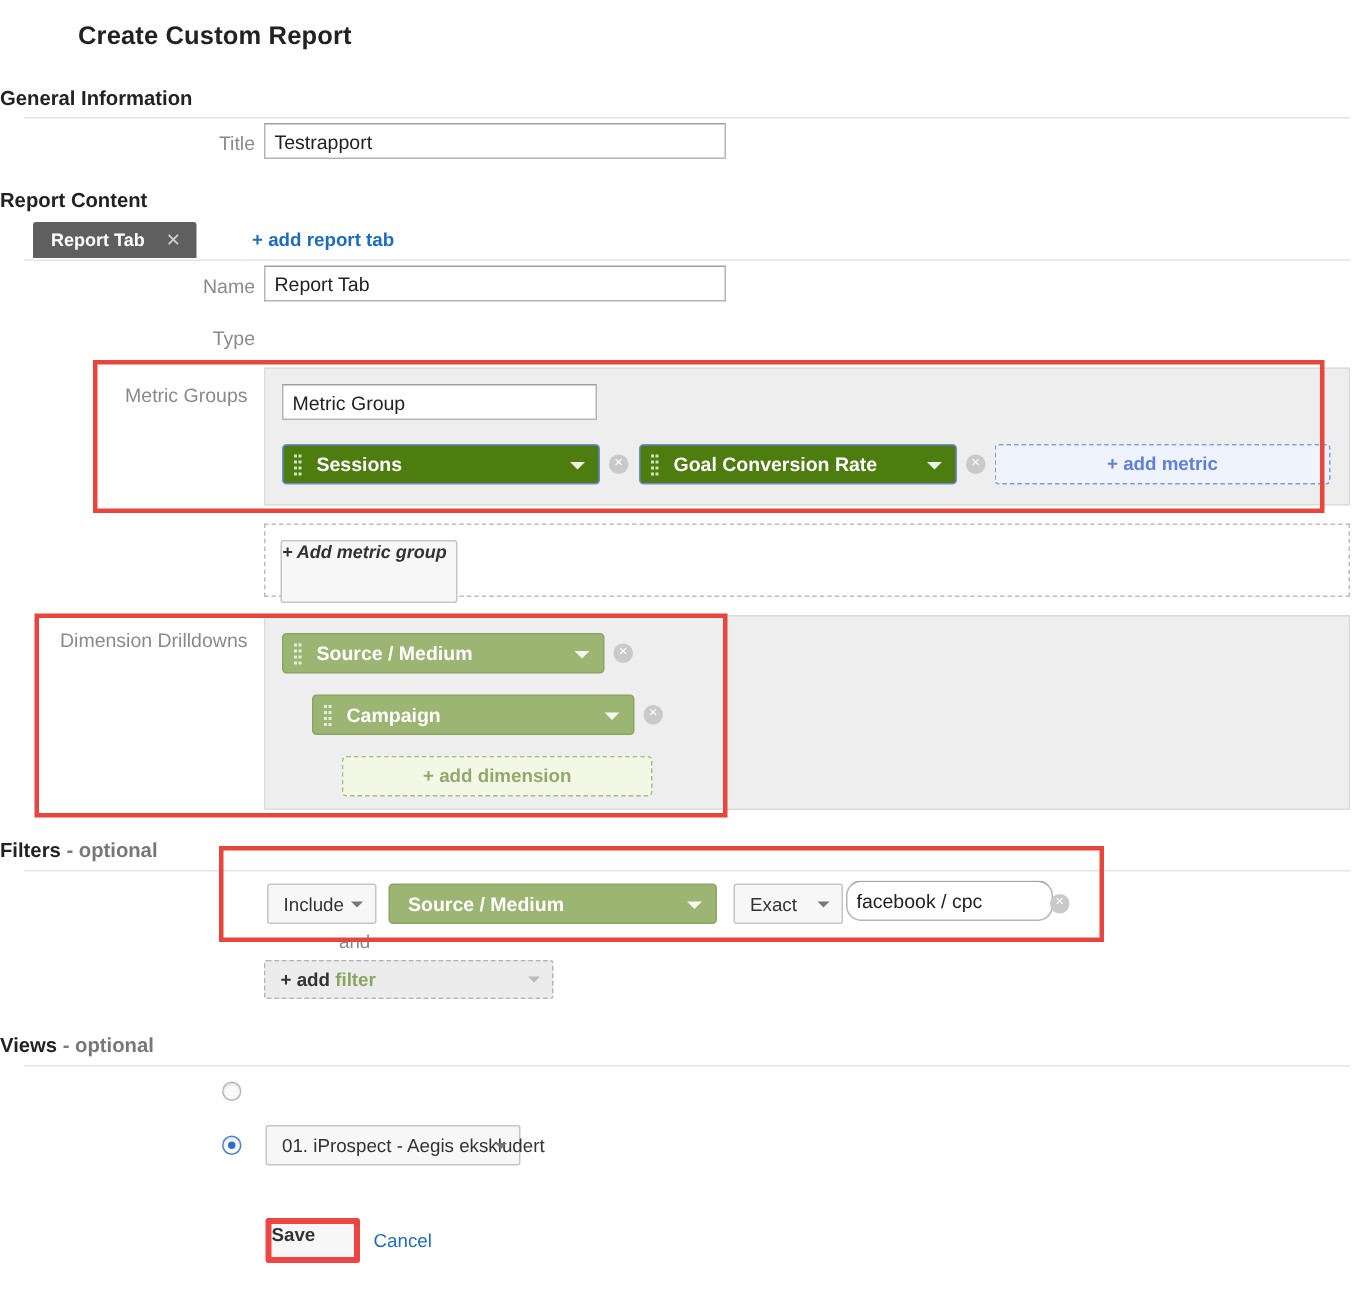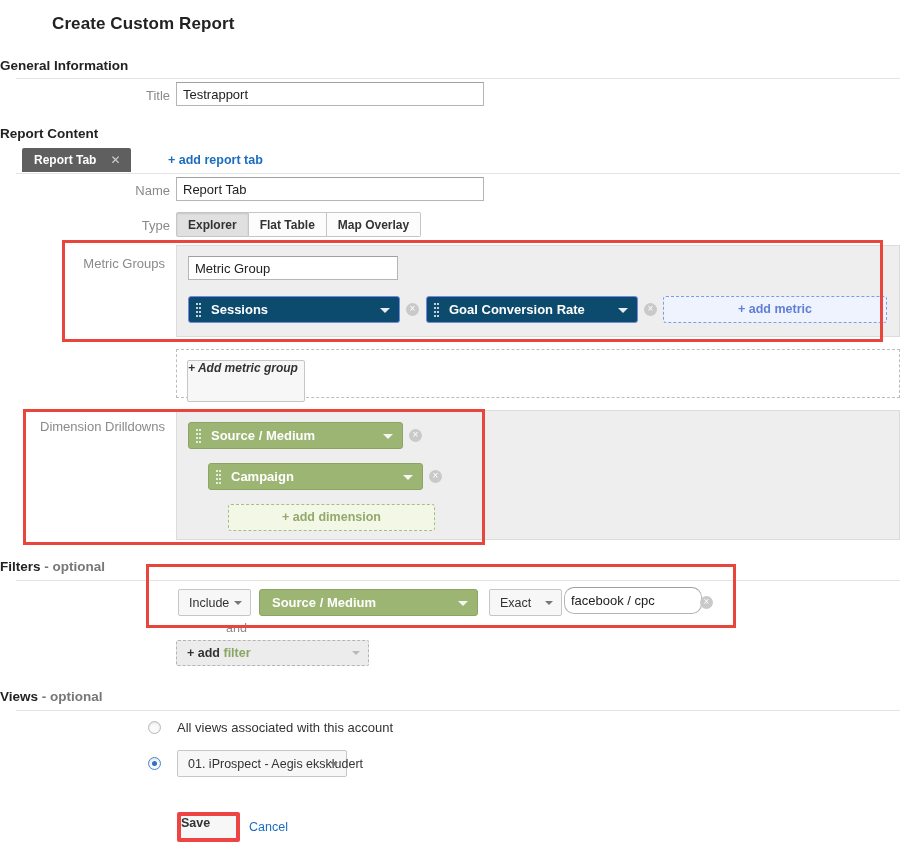--- a/index.html
+++ b/index.html
@@ -98,21 +98,21 @@
     position:absolute;
     height:27px;
     border-radius:3px;
     display:flex; align-items:center;
     color:#ffffff;
     font-size:13px; font-weight:bold;
     padding-left:22px; padding-right:24px;
     cursor:pointer;
     user-select:none;
   }
-  .chip.blue  { background:#0c4a6e; border:1px solid #6f8ade; }
+  .chip.blue  { background:#4d7c0f; border:1px solid #6f8ade; }
   .chip.green { background:#9cb573; border:1px solid #8ba565; }
   .chip .grip {
     position:absolute; left:7px; top:6px;
     width:5px; height:15px;
   }
   .chip .grip i {
     position:absolute; width:2px; height:2px; background:rgba(255,255,255,.75);
   }
   .chip .caret {
     position:absolute; right:9px; top:50%; margin-top:-2px;
@@ -238,25 +238,20 @@
       <span>Report Tab</span>
       <span class="x">✕</span>
     </div>
     <div class="add-tab-link">+ add report tab</div>
   </div>
 
   <div class="field-label" style="left:80px; top:183px; width:90px;">Name</div>
   <input class="txt-input" style="left: 176px; top: 177px; width: 308px;" type="text" value="Report Tab">
 
   <div class="field-label" style="left:80px; top:218px; width:90px;">Type</div>
-  <div class="seg" style="left:176px; top:212px;">
-    <button class="sel">Explorer</button>
-    <button>Flat Table</button>
-    <button>Map Overlay</button>
-  </div>
 
   <div class="field-label" style="left:0px; top:256px; width:165px;">Metric Groups</div>
 
   <div class="panel" style="left:176px; top:245px; width:724px; height:92px;">
     <input class="txt-input" style="left: 11px; top: 10px; width: 210px;" type="text" value="Metric Group">
 
     <div class="chip blue" style="left:11px; top:50px; width:212px;">
       <span class="grip">
         <i style="left:0;top:0"></i>
           <i style="left:3px;top:0"></i>
@@ -363,21 +358,20 @@
     <span>+ add </span><span class="g">filter</span>
     <span class="caret"></span>
   </div>
 
   <div class="section-head" style="top:689px;">
     <span>Views</span><span class="opt"> - optional</span>
   </div>
   <div class="rule" style="top:710px; right:8px;"></div>
 
   <div class="radio" style="left:148px; top:721px;"></div>
-  <div class="radio-label" style="left:177px; top:720px;">All views associated with this account</div>
 
   <div class="radio on" style="left:148px; top:757px;"></div>
   <div class="dd" style="left:177px; top:750px; width:170px;">
     <span>01. iProspect - Aegis ekskludert</span>
     <span class="caret"></span>
   </div>
 
   <div class="save-btn" style="left:177px; top:812px; width:63px; height:30px;">Save</div>
   <div class="cancel-link" style="left:249px; top:820px;">Cancel</div>
 

